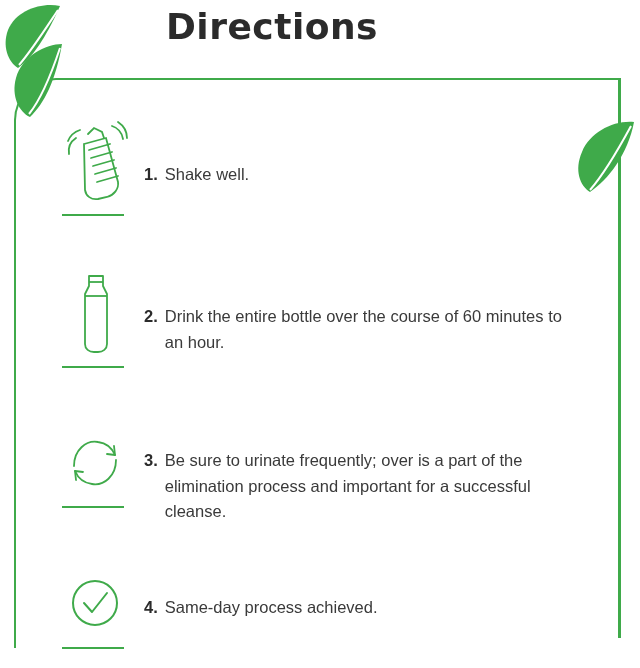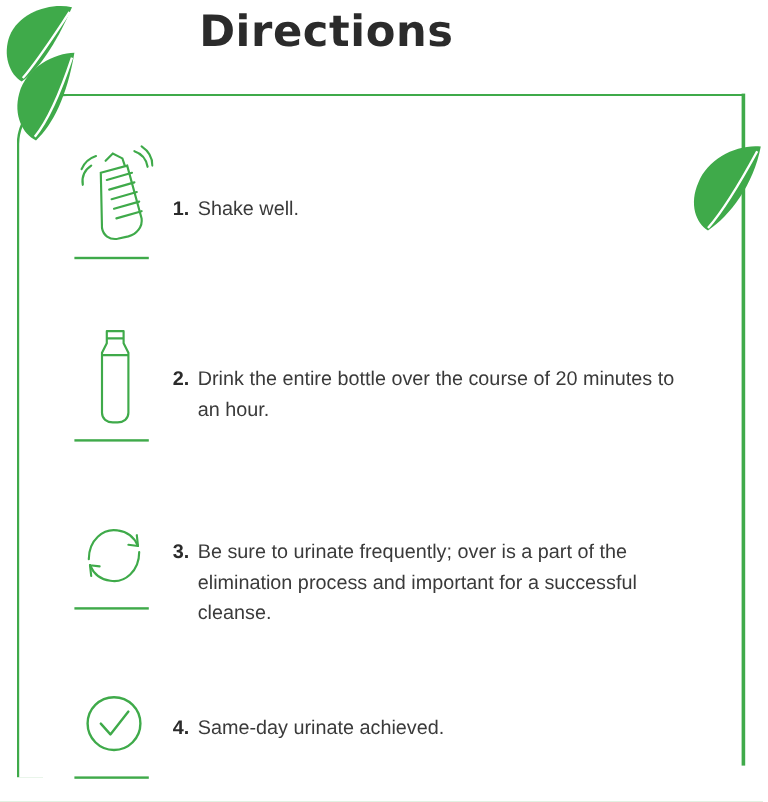--- a/index.html
+++ b/index.html
@@ -187,21 +187,21 @@
           <g stroke="#3faa4a" stroke-width="1.8" fill="none" stroke-linejoin="round">
             <path d="M27 4 L41 4 L41 14 L45 22 L45 72 C45 77 41 80 36 80 L32 80 C27 80 23 77 23 72 L23 22 L27 14 Z"></path>
             <path d="M23 24 L45 24"></path>
             <path d="M27 10 L41 10"></path>
           </g>
         </svg>
         <div class="rule"></div>
       </div>
       <div class="step-text">
         <span class="step-num">2.</span>
-        <span class="step-body">Drink the entire bottle over the course of 20 minutes to an hour.</span>
+        <span class="step-body">Drink the entire bottle over the course of 60 minutes to an hour.</span>
       </div>
     </div>
 
     <div class="step s3">
       <div class="step-icon">
         <svg width="66" height="66" viewBox="0 0 66 66" aria-hidden="true">
           <g stroke="#3faa4a" stroke-width="1.8" fill="none" stroke-linecap="round">
             <path d="M12 36 C12 20 24 10 36 12 C44 13 50 18 53 25"></path>
             <path d="M53 25 L45 24 M53 25 L52 16"></path>
             <path d="M54 30 C54 46 42 56 30 54 C22 53 16 48 13 41"></path>
@@ -221,18 +221,18 @@
         <svg width="66" height="62" viewBox="0 0 66 62" aria-hidden="true">
           <g stroke="#3faa4a" stroke-width="2" fill="none" stroke-linecap="round" stroke-linejoin="round">
             <circle cx="33" cy="28" r="22"></circle>
             <path d="M22 28 L30 37 L45 18"></path>
           </g>
         </svg>
         <div class="rule"></div>
       </div>
       <div class="step-text">
         <span class="step-num">4.</span>
-        <span class="step-body">Same-day urinate achieved.</span>
+        <span class="step-body">Same-day process achieved.</span>
       </div>
     </div>
 
   </div>
 </div>
 
 </body></html>

